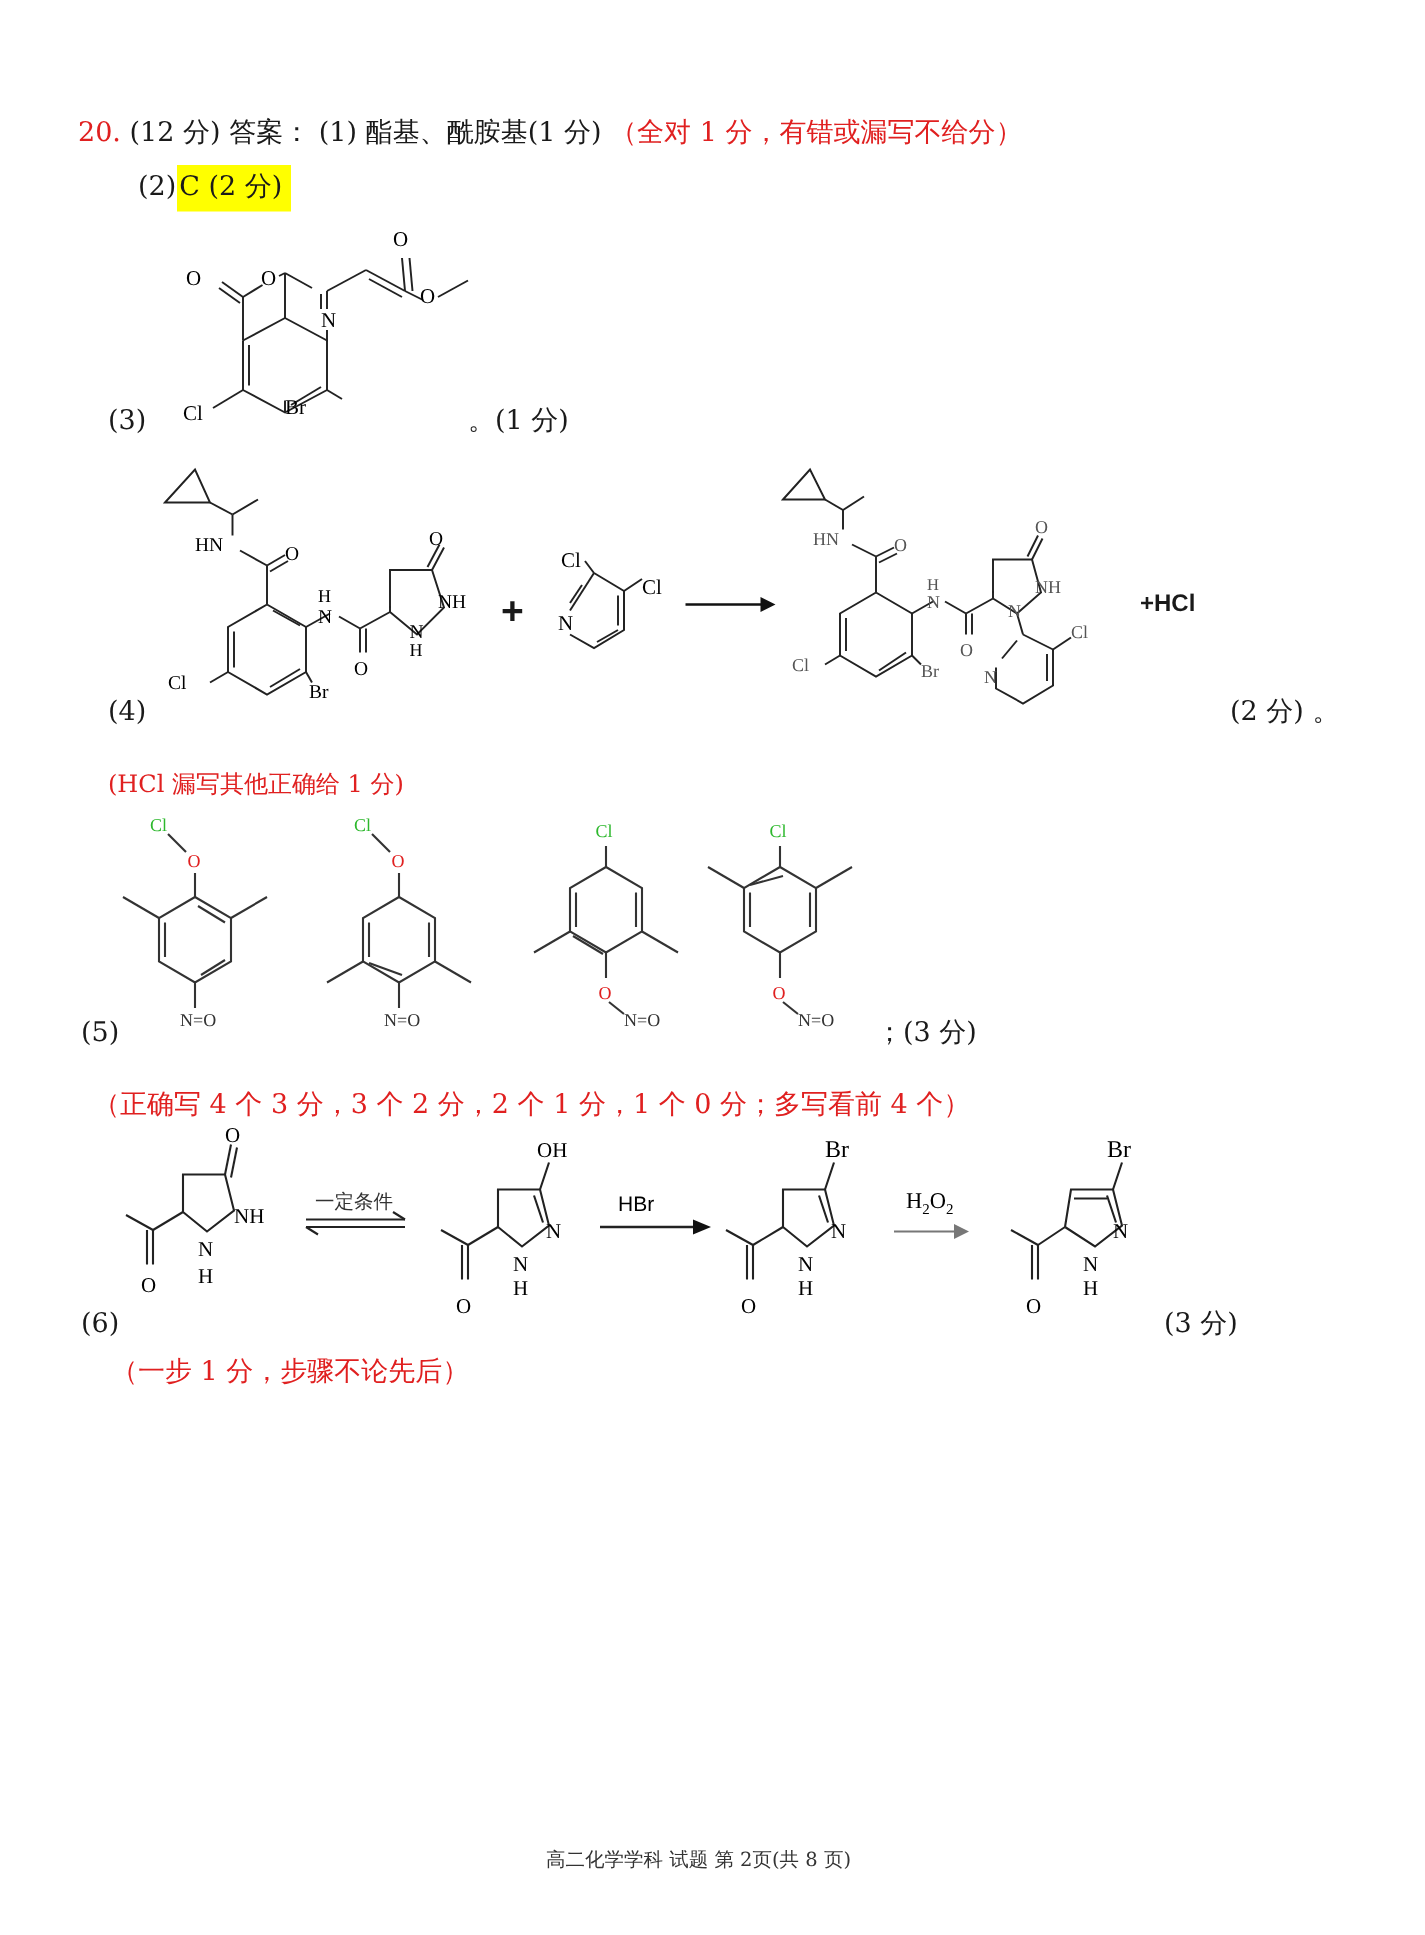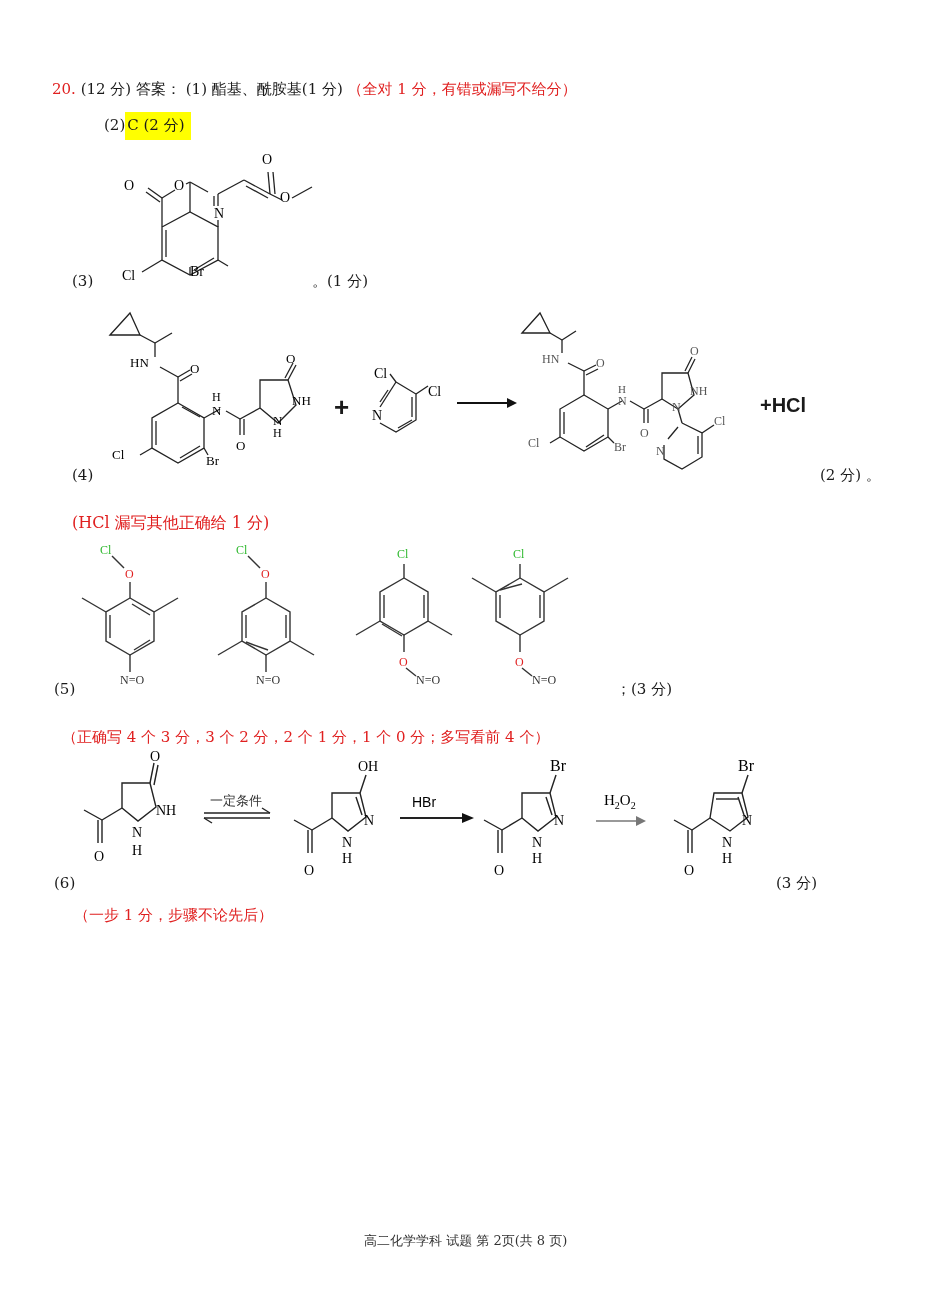--- a/index.html
+++ b/index.html
@@ -1,37 +1,37 @@
 <!DOCTYPE html>
 <html><head>
 <meta charset="utf-8">
 <style>
   html, body { margin:0; padding:0; background:#ffffff; }
   body { width:950px; height:1290px; position:relative; overflow:hidden;
          font-family:"DejaVu Serif","Liberation Serif",serif; color:#1a1a1a; }
   .abs { position:absolute; }
-  .t { font-size:15px; white-space:nowrap; line-height:18px; }
+  .t { font-size:18px; white-space:nowrap; line-height:18px; }
   .red { color:#e02020; }
   .hl { background:#ffff00; padding:4px 6px 6px 2px; }
   svg text { font-family:"Liberation Serif", serif; }
   .sans { font-family:"Liberation Sans", sans-serif; }
 </style>
 </head>
 <body>
 
 <div class="abs t" style="left:52px; top:80px;">
   <span class="red">20.</span>
   <span>(12 分)</span>
   <span>答案：</span>
   <span>(1)</span>
   <span>酯基、酰胺基</span><span>(1 分)</span>
   <span class="red">（全对 1 分，有错或漏写不给分）</span>
 </div>
 
-<div class="abs t" style="left:104px; top:116px;">
+<div class="abs t" style="left:92px; top:116px;">
   <span>(2)</span><span class="hl"><span>C</span> <span>(2 分)</span></span>
 </div>
 
 <div class="abs t" style="left:72px; top:272px;">(3)</div>
 <div class="abs t" style="left:312px; top:272px;">。(1 分)</div>
 <svg class="abs" style="left:90px; top:142px;" width="230" height="140">
   <g stroke="#222" stroke-width="1.3" fill="none">
 
     <polyline points="72,85 100,70 128,85 128,118 100,133 72,118 72,85"></polyline>
     <line x1="76" y1="88" x2="76" y2="115"></line>
@@ -162,21 +162,21 @@
   <text x="100" y="100" font-size="12" fill="#555">N</text>
   <text x="122" y="132" font-size="12" fill="#555">O</text>
   <text x="172" y="50" font-size="12" fill="#555">O</text>
   <text x="172" y="90" font-size="12" fill="#555">NH</text>
   <text x="154" y="106" font-size="12" fill="#555">N</text>
   <text x="138" y="150" font-size="12" fill="#555">N</text>
   <text x="196" y="120" font-size="12" fill="#555">Cl</text>
   <text x="10" y="142" font-size="12" fill="#555">Cl</text>
   <text x="96" y="146" font-size="12" fill="#555">Br</text>
 </svg>
-<div class="abs sans" style="left:760px; top:394px; font-size:20px; font-weight:bold;">+HCl</div>
+<div class="abs sans" style="left:760px; top:394px; font-size:16px; font-weight:bold;">+HCl</div>
 <div class="abs t" style="left:820px; top:466px;">(2 分) 。</div>
 <div class="abs t red" style="left:72px; top:502px; font-size:16px;margin-top:12px;">(HCl 漏写其他正确给 1 分)</div>
 
 <div class="abs t" style="left:54px; top:680px;">(5)</div>
 <svg class="abs" style="left:70px; top:538px;" width="520" height="160">
   <g stroke="#333" stroke-width="1.4" fill="none">
 
     <polyline points="60,60 84,74 84,103 60,117 36,103 36,74 60,60"></polyline>
     <line x1="40" y1="77" x2="40" y2="100"></line>
     <line x1="62" y1="66" x2="80" y2="77"></line>
@@ -225,21 +225,21 @@
     <text x="191" y="40" fill="#e02020">O</text>
     <text x="186" y="146" fill="#333">N=O</text>
     <text x="327" y="20" fill="#2db82d">Cl</text>
     <text x="329" y="128" fill="#e02020">O</text>
     <text x="346" y="146" fill="#333">N=O</text>
     <text x="443" y="20" fill="#2db82d">Cl</text>
     <text x="445" y="128" fill="#e02020">O</text>
     <text x="462" y="146" fill="#333">N=O</text>
   </g>
 </svg>
-<div class="abs t" style="left:616px; top:680px;">；(3 分)</div>
+<div class="abs t" style="left:584px; top:680px;">；(3 分)</div>
 <div class="abs t red" style="left:62px; top:716px;margin-top:12px;">（正确写 4 个 3 分，3 个 2 分，2 个 1 分，1 个 0 分；多写看前 4 个）</div>
 
 <div class="abs t" style="left:54px; top:874px;">(6)</div>
 <svg class="abs" style="left:70px; top:745px;" width="720" height="135">
   <g stroke="#222" stroke-width="1.4" fill="none">
 
     <polyline points="52,63 52,38 80,38 86,62 68,76 52,63"></polyline>
     <line x1="80" y1="38" x2="84" y2="18"></line>
     <line x1="84" y1="40" x2="88" y2="20"></line>
     <line x1="52" y1="63" x2="32" y2="75"></line>

